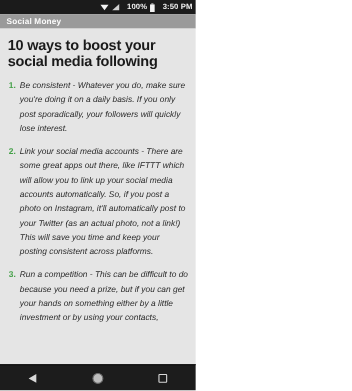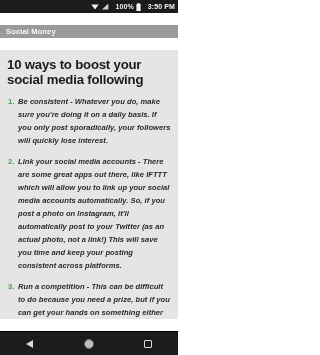--- a/index.html
+++ b/index.html
@@ -6,21 +6,21 @@
   html, body {
     width:178px; height:355px;
     background:#ffffff;
     font-family:"Liberation Sans", sans-serif;
     overflow:hidden;
   }
   #phone {
     position:relative;
     width:178px; height:355px;
     background:#ffffff;
-    display:flex; flex-direction:column;gap:12px;
+    display:flex; flex-direction:column;
   }
 
   
   .statusbar {
     height:13px;
     background:#1b1b1b;
     display:flex; align-items:center; justify-content:flex-end;
     padding:0 3px 0 4px;
     flex:none;
   }
@@ -76,21 +76,21 @@
     margin:0; padding:0;
     counter-reset:tipctr;
   }
   ol.tips > li {
     position:relative;
     counter-increment:tipctr;
     padding-left:11px;
     margin-bottom:8px;
     font-size:7.6px;
     font-style:italic;
-    font-weight:bold;
+    font-weight:normal;
     color:#2a2a2a;
     line-height:1.72;
     letter-spacing:0.02px;
   }
   ol.tips > li::before {
     content:counter(tipctr) ".";
     position:absolute;
     left:1px; top:0;
     color:#43a047;
     font-style:normal;

